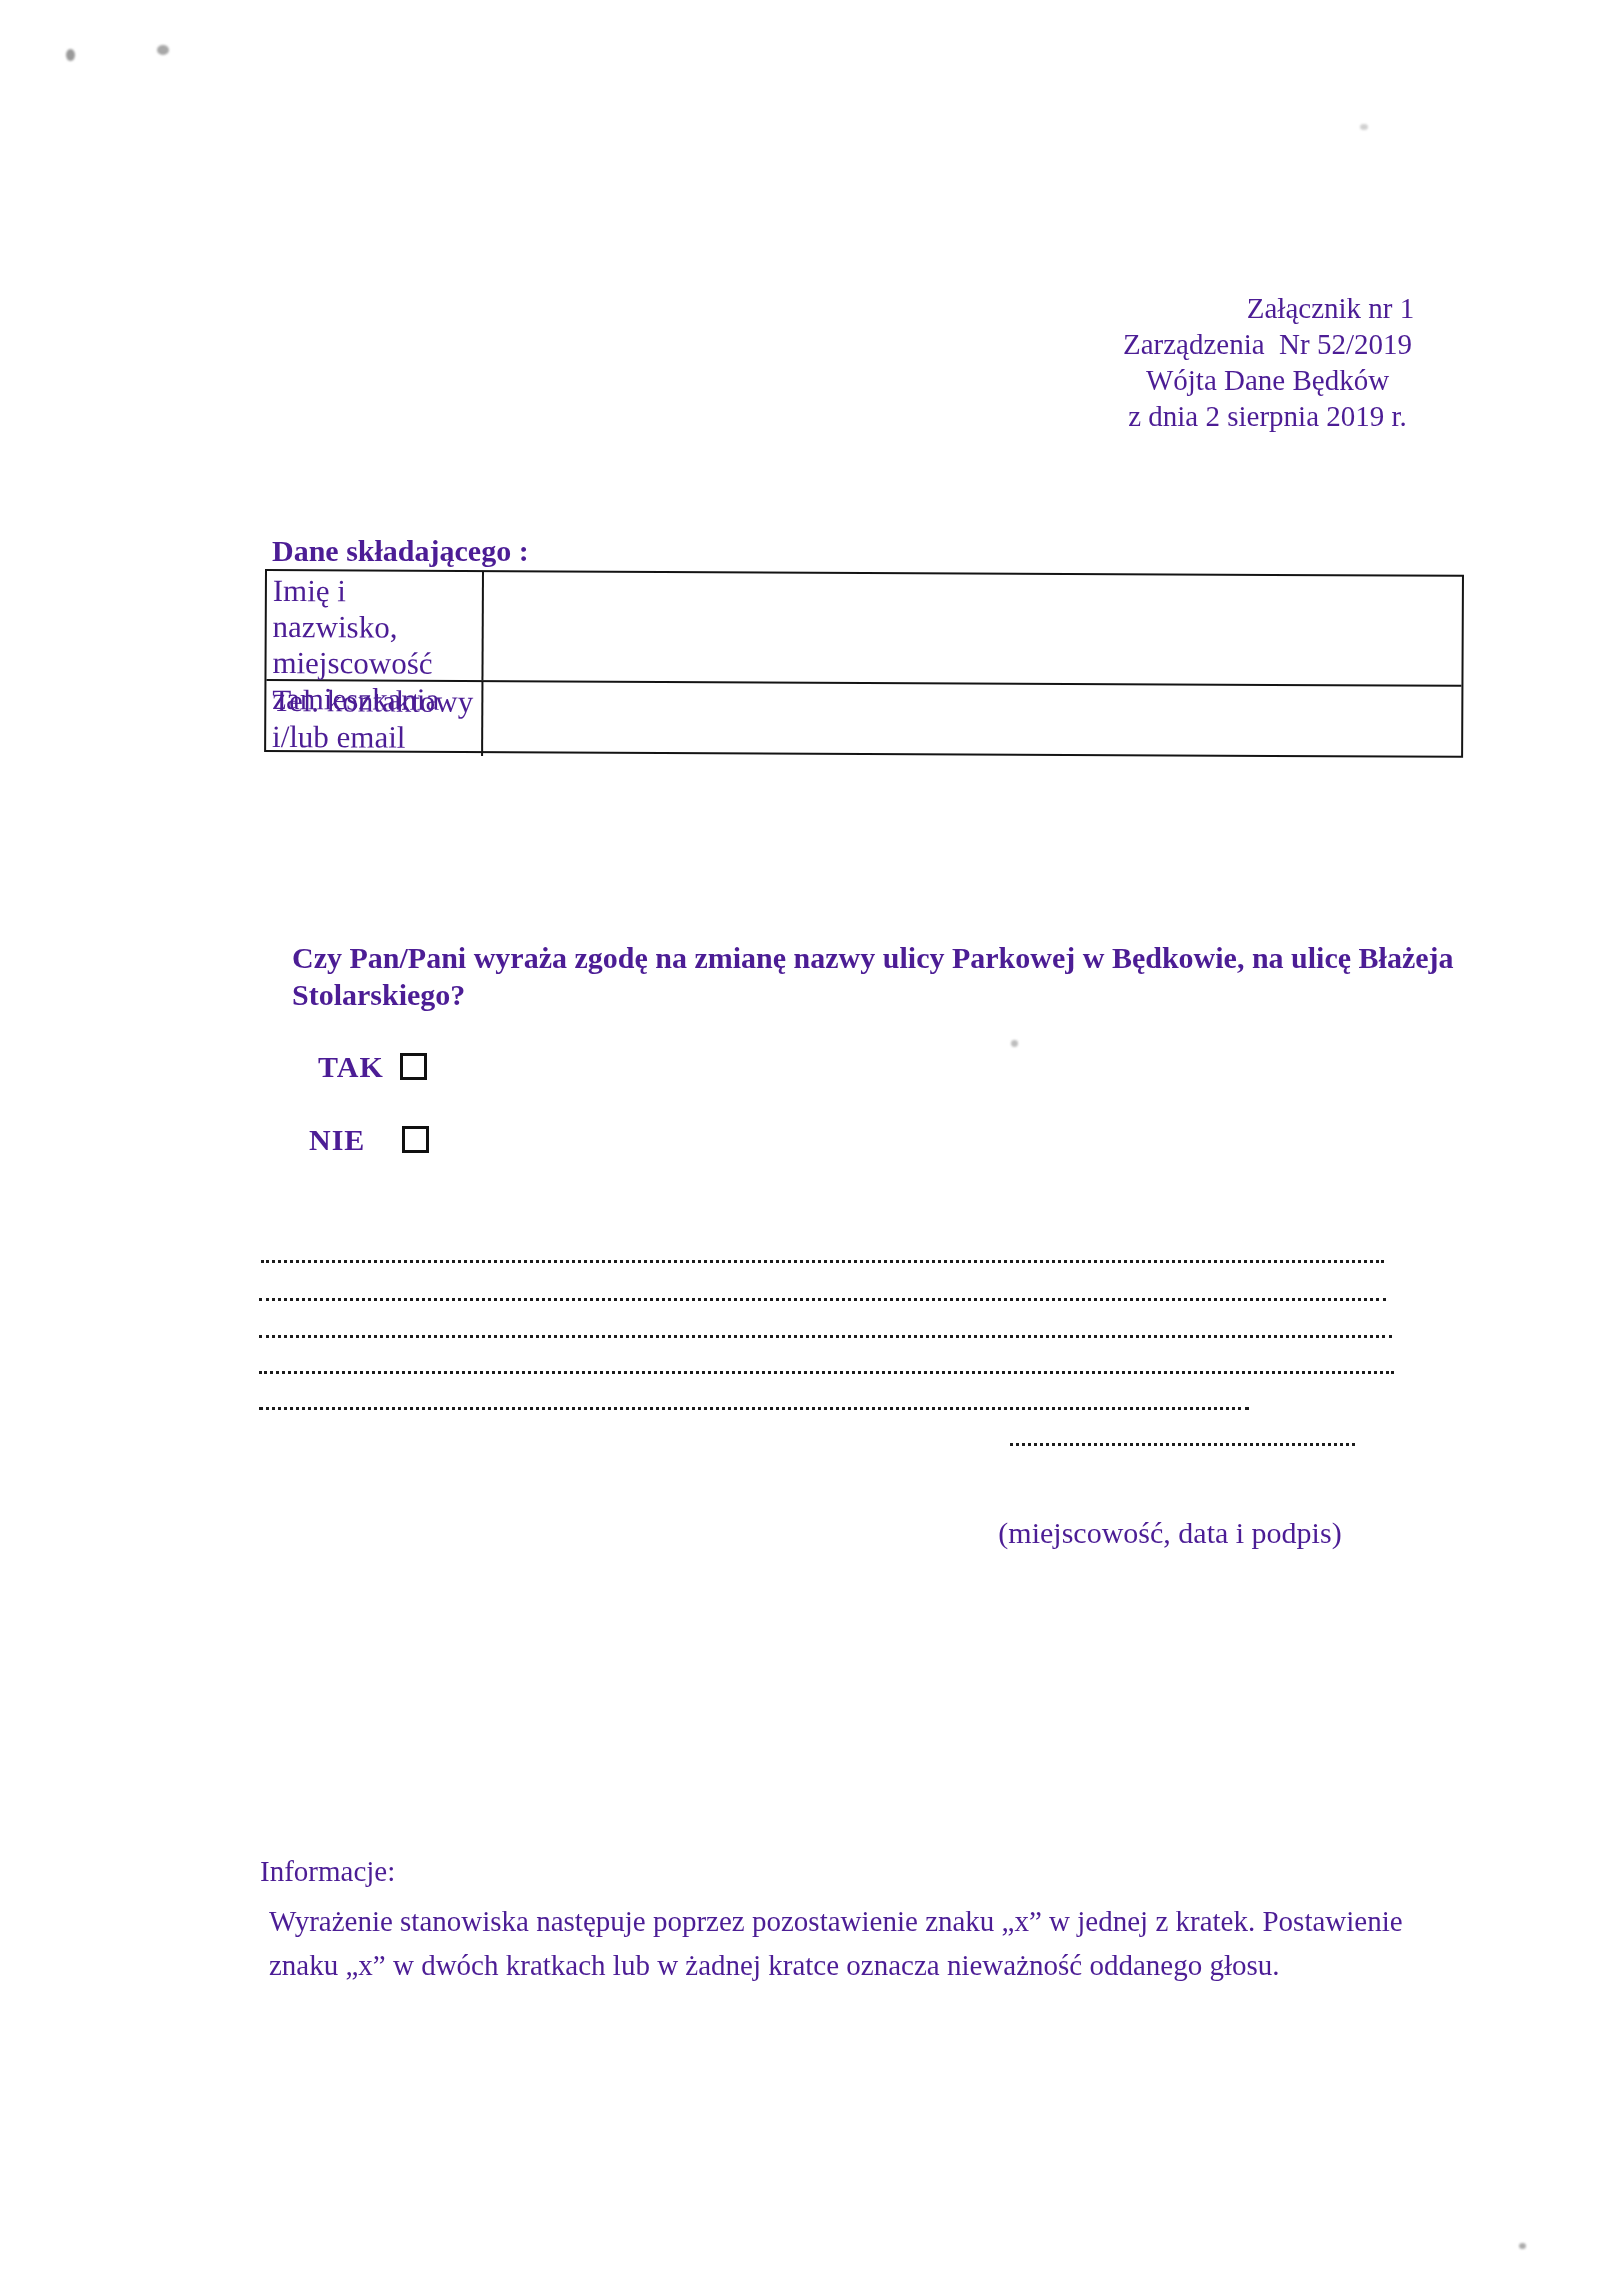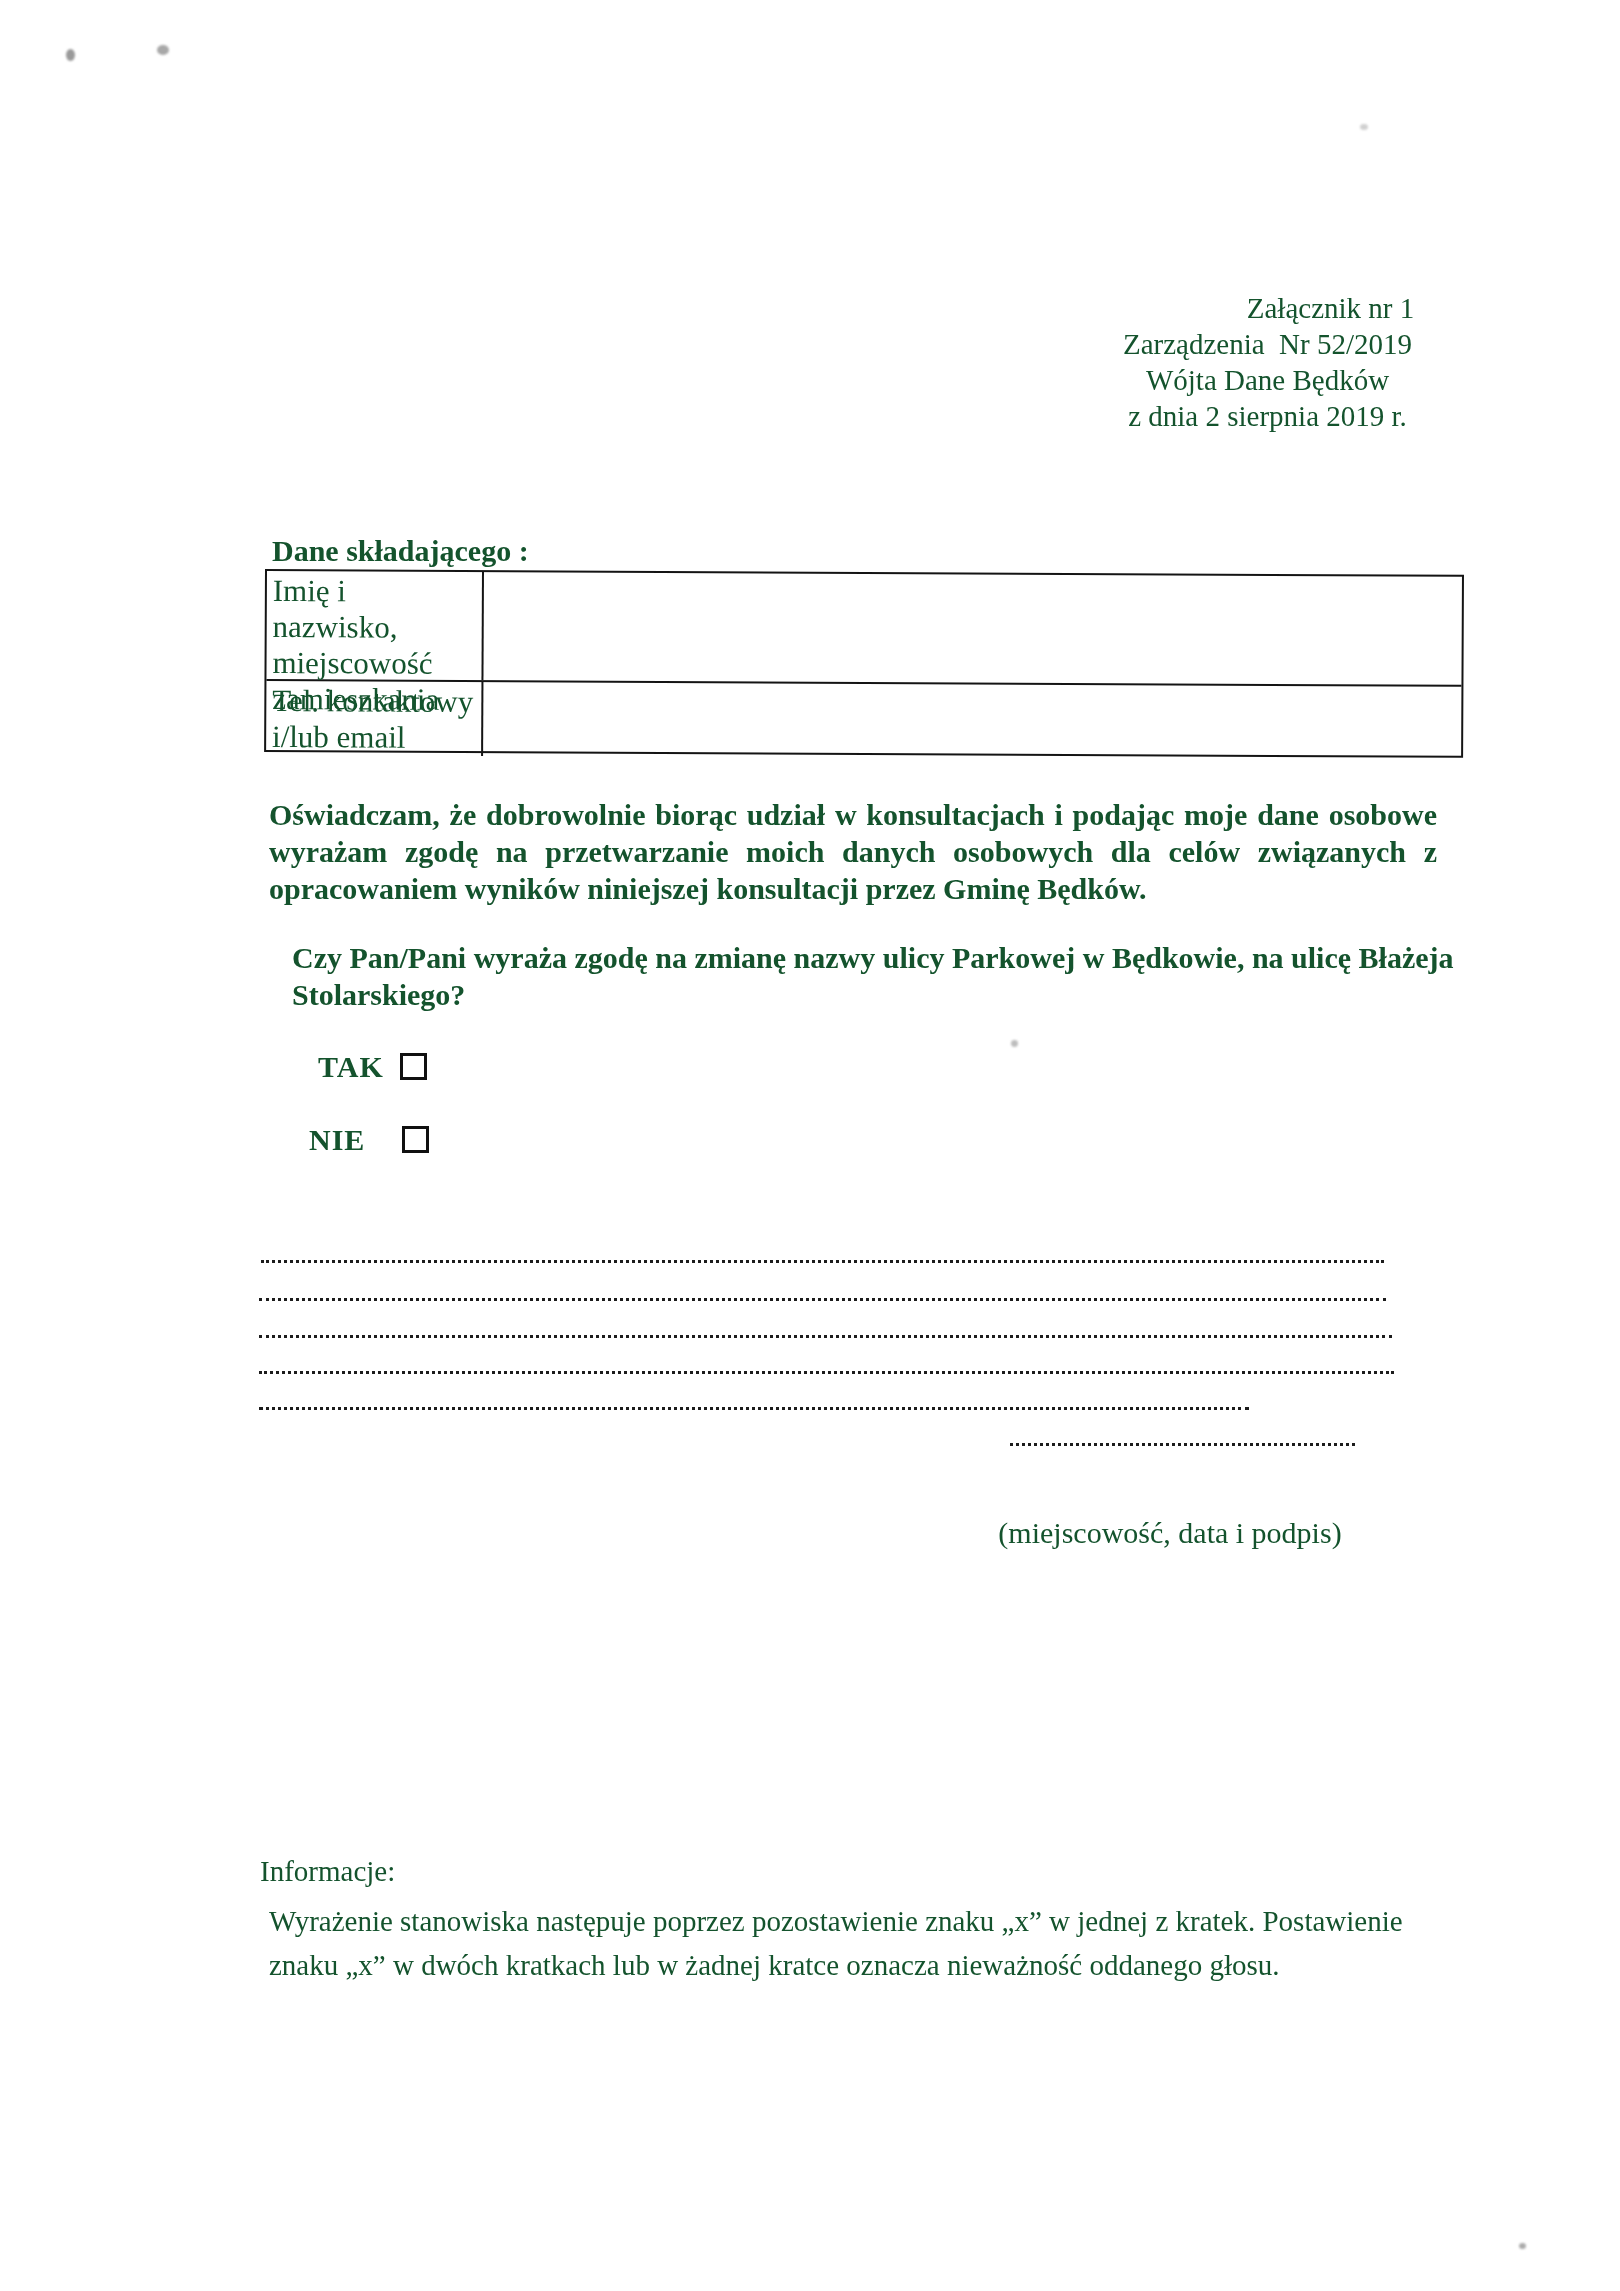--- a/index.html
+++ b/index.html
@@ -1,21 +1,21 @@
 <!DOCTYPE html>
 <html><head>
 <meta charset="utf-8">
 <style>
   html,body{margin:0;padding:0;background:#e8e8e8;}
   .page{
     position:relative;
     width:1620px;height:2292px;
     background:#ffffff;
     font-family:"Liberation Serif","DejaVu Serif",serif;
-    color:#14532d;
+    color:#4c1d95;
     overflow:hidden;
   }
   .abs{position:absolute;}
   .pre{white-space:pre-wrap;}
 
   
   .hdr{left:1106px;top:290px;width:323px;text-align:center;
        font-size:29px;line-height:36px;}
   .hdr .l1{transform:translateX(63px);}
 
@@ -81,21 +81,20 @@
     <div class="row row1">
       <div class="lbl">Imię i nazwisko, miejscowość zamieszkania</div>
       <div class="val"></div>
     </div>
     <div class="row row2">
       <div class="lbl">Tel. kontaktowy i/lub email</div>
       <div class="val"></div>
     </div>
   </div>
 
-  <div class="abs para decl">Oświadczam, że dobrowolnie biorąc udział w konsultacjach i podając moje dane osobowe wyrażam zgodę na przetwarzanie moich danych osobowych dla celów związanych z opracowaniem wyników niniejszej konsultacji przez Gminę Będków.</div>
 
   <div class="abs para quest">Czy Pan/Pani wyraża zgodę na zmianę nazwy ulicy Parkowej w Będkowie, na ulicę Błażeja Stolarskiego?</div>
 
   <div class="abs opt-label" style="left:318px;top:1050px;">TAK</div>
   <div class="abs chk" style="left:400px;top:1053px;"></div>
 
   <div class="abs opt-label" style="left:309px;top:1123px;">NIE</div>
   <div class="abs chk" style="left:402px;top:1126px;"></div>
 
 

